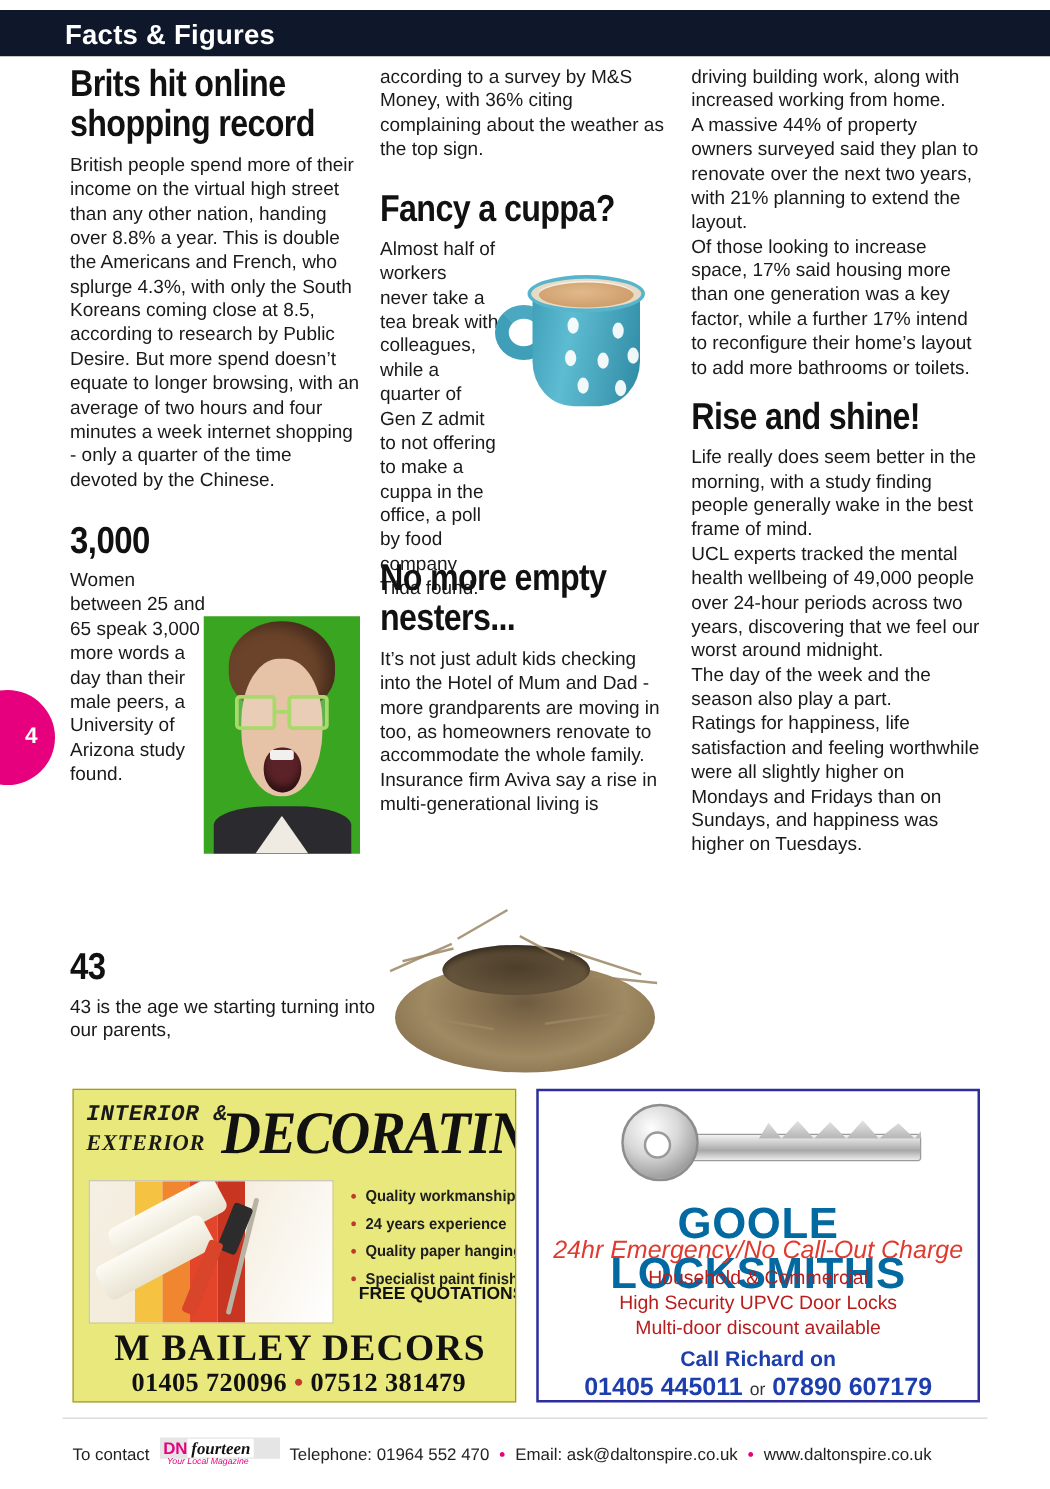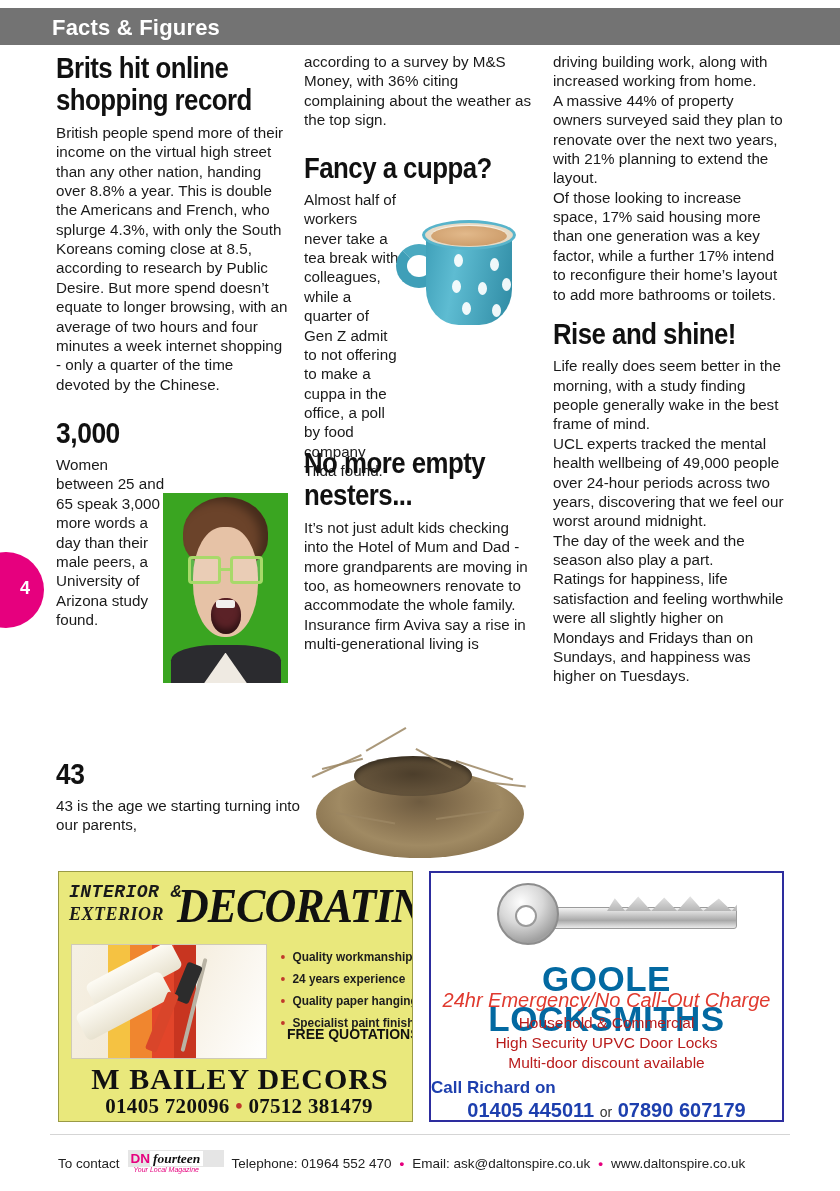--- a/index.html
+++ b/index.html
@@ -7,21 +7,21 @@
     width: 840px; height: 1191px;
     background: #ffffff;
     font-family: "Liberation Sans", sans-serif;
     overflow: hidden;
   }
   .page { position: relative; width: 840px; height: 1191px; background: #fff; }
 
   
   .masthead {
     position: absolute; left: 0; top: 8px; width: 840px; height: 37px;
-    background: #737373;
+    background: #0f172a;
   }
   .masthead-title {
     position: absolute; left: 52px; top: 7px;
     color: #ffffff; font-size: 22px; font-weight: bold;
     letter-spacing: 0.2px;
     font-family: "Liberation Sans", sans-serif;
   }
 
   
   .page-badge {
@@ -274,21 +274,21 @@
     font-size:20px; color:#e03a2f;font-style:italic;
   }
   .lk-l1, .lk-l2, .lk-l3 {
     position:absolute; left:0; width:100%; text-align:center;
     font-size:15.5px; color:#b91c1c;
   }
   .lk-l1 { top:141px; }
   .lk-l2 { top:161px; }
   .lk-l3 { top:181px; }
   .lk-call {
-    position:absolute; left:0; top:205px; width:100%; text-align:left;
+    position:absolute; left:0; top:205px; width:100%; text-align:center;
     font-weight:bold; font-size:17px; color:#1d3fae;
   }
   .lk-nums {
     position:absolute; left:0; top:226px; width:100%; text-align:center;
     font-weight:bold; font-size:20px; color:#1d3fae;
   }
   .lk-nums .or { font-size:14px; font-weight:normal; color:#333; }
 
   
   .footer-rule {

